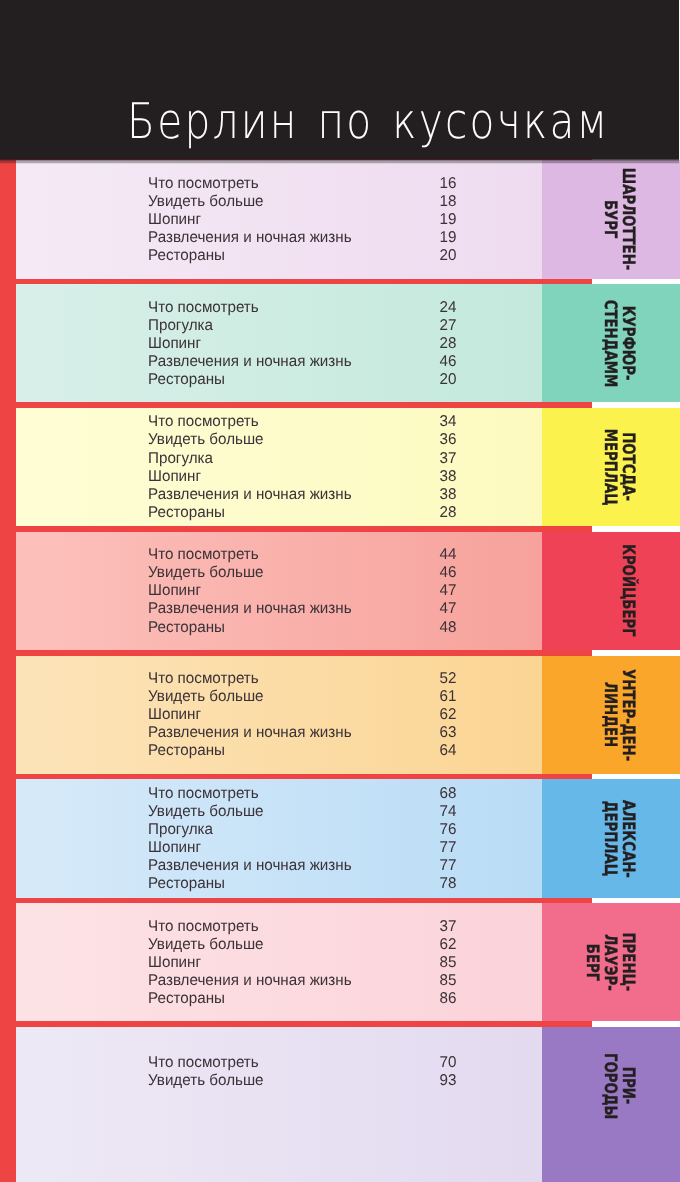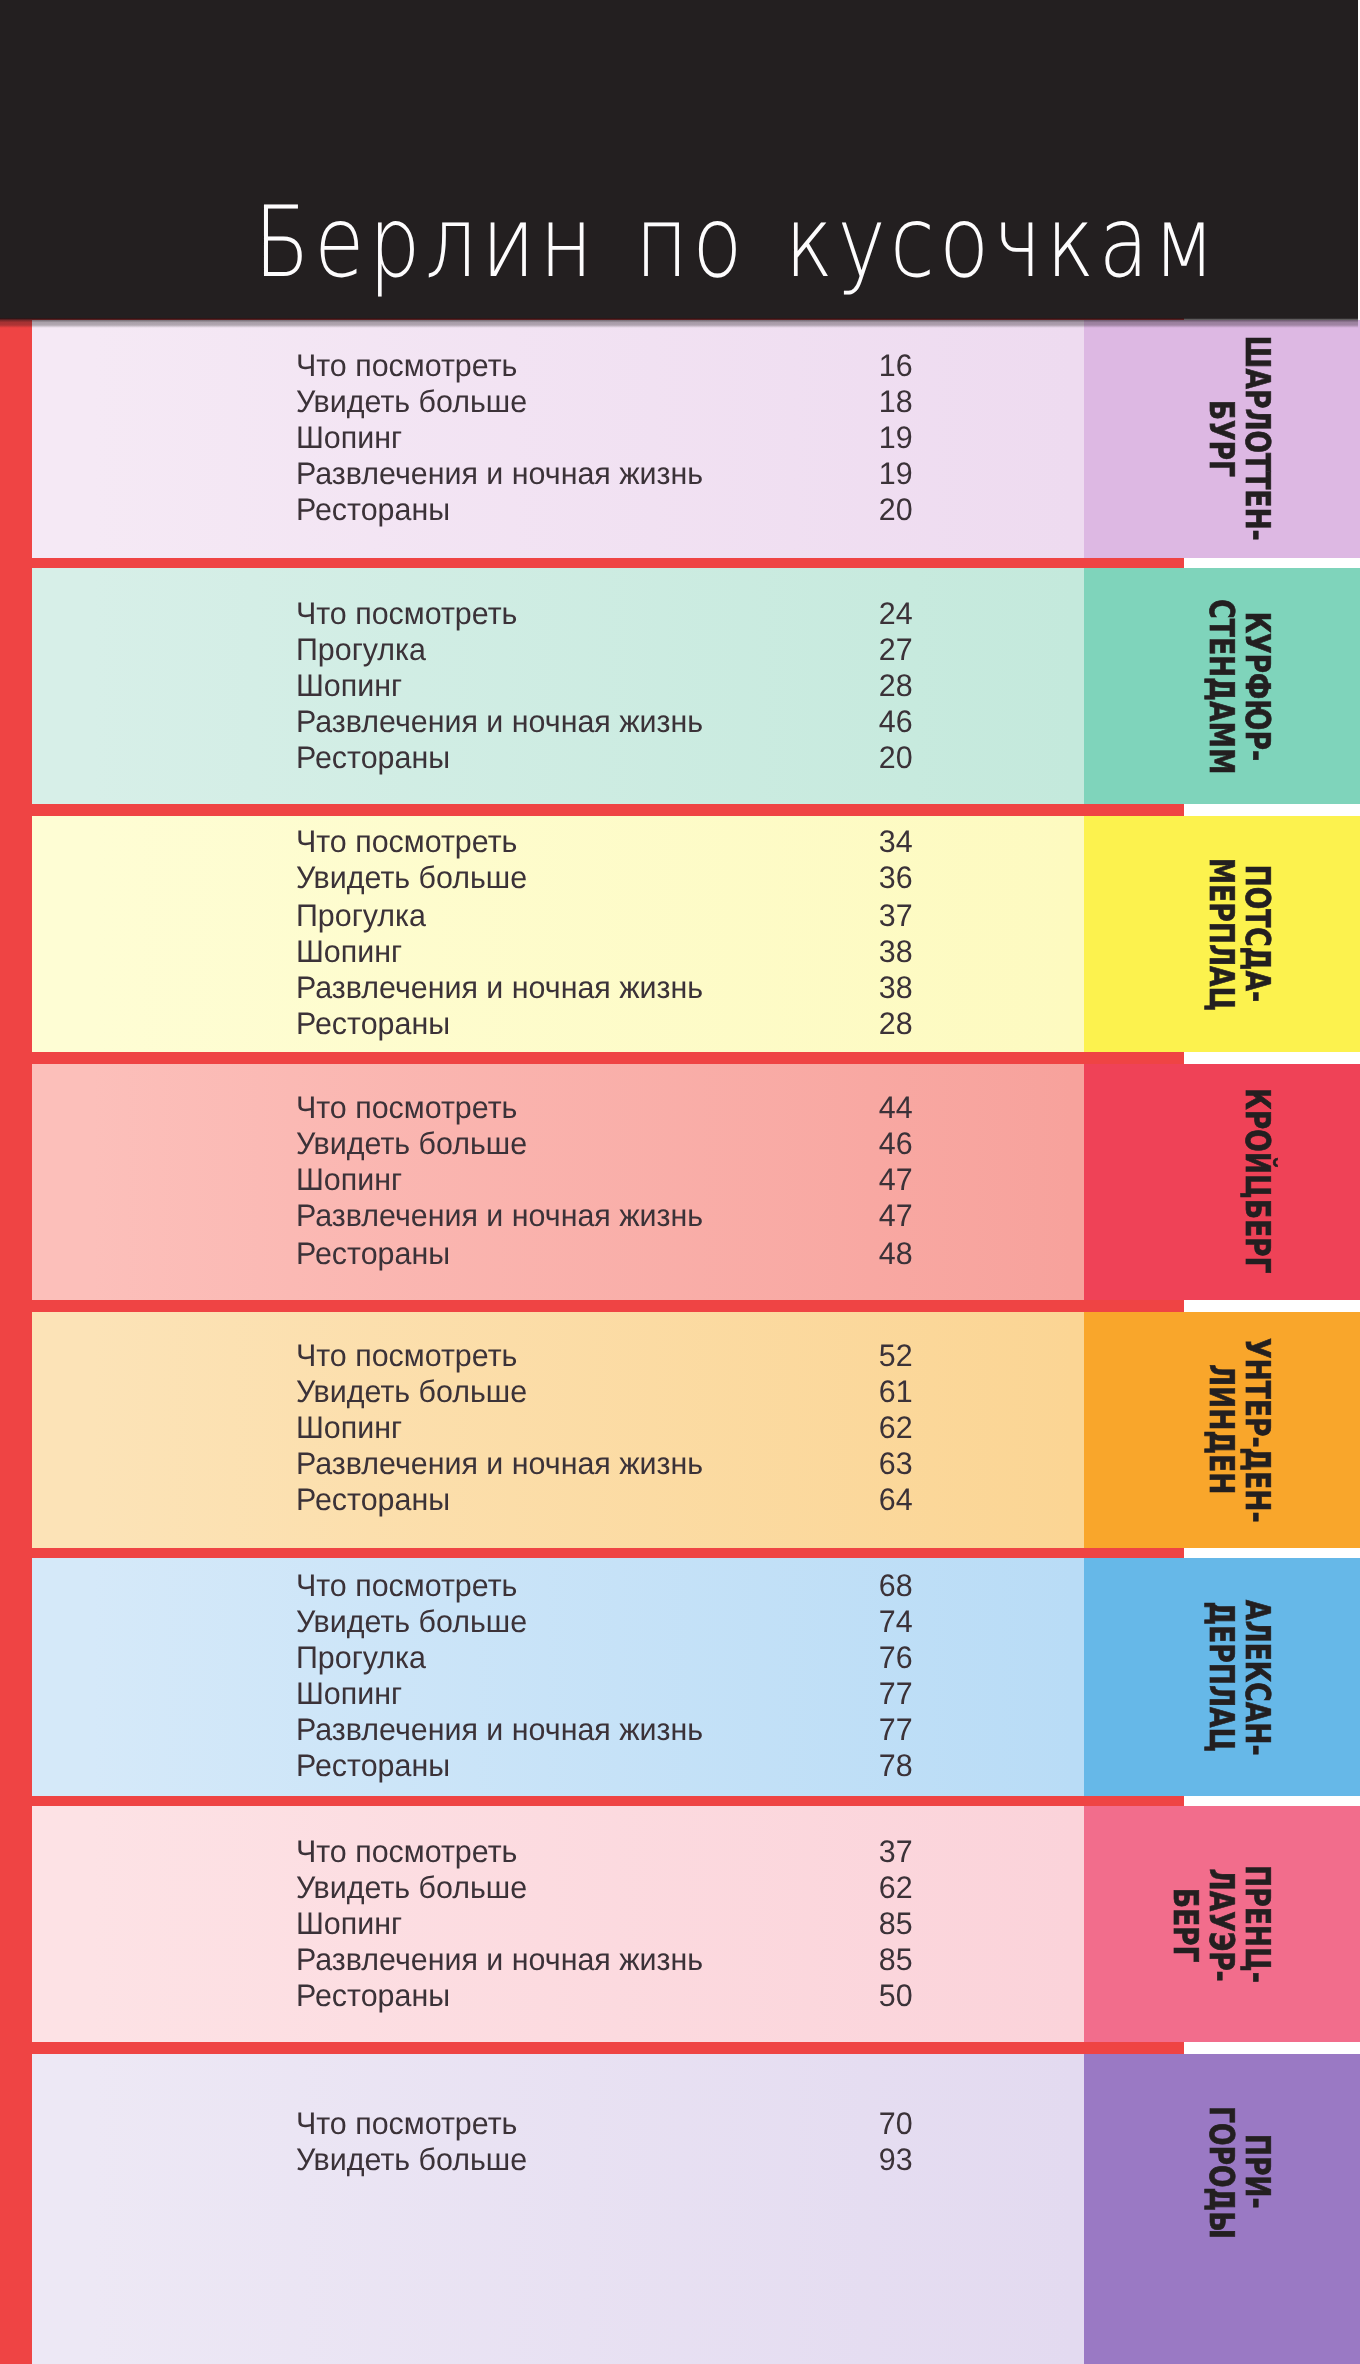--- a/index.html
+++ b/index.html
@@ -142,21 +142,21 @@
         </div>
       </div>
       <div class="section" style="top: 903.1px; height: 118.3px;">
         <div class="sec-light" style="background: linear-gradient(to right, rgb(253, 226, 229) 0px, rgb(253, 226, 229) 30px, rgb(251, 211, 218) 520px);"></div>
         <div class="sec-dark" style="background: rgb(242, 109, 140);"></div>
         <div class="rows" style="top: 14.5px;">
           <div class="row"><span>Что посмотреть</span><span class="num">37</span></div>
           <div class="row"><span>Увидеть больше</span><span class="num">62</span></div>
           <div class="row"><span>Шопинг</span><span class="num">85</span></div>
           <div class="row"><span>Развлечения и ночная жизнь</span><span class="num">85</span></div>
-          <div class="row"><span>Рестораны</span><span class="num">50</span></div>
+          <div class="row"><span>Рестораны</span><span class="num">86</span></div>
         </div>
         <div class="vlab" style="height: 118.3px;">
           <div class="vtxt" style="left: 77.2px; width: 18px;">
             <span>ПРЕНЦ-</span>
           </div>
           <div class="vtxt" style="left: 59.2px; width: 18px;">
             <span>ЛАУЭР-</span>
           </div>
           <div class="vtxt" style="left: 41.2px; width: 18px;">
             <span>БЕРГ</span>

